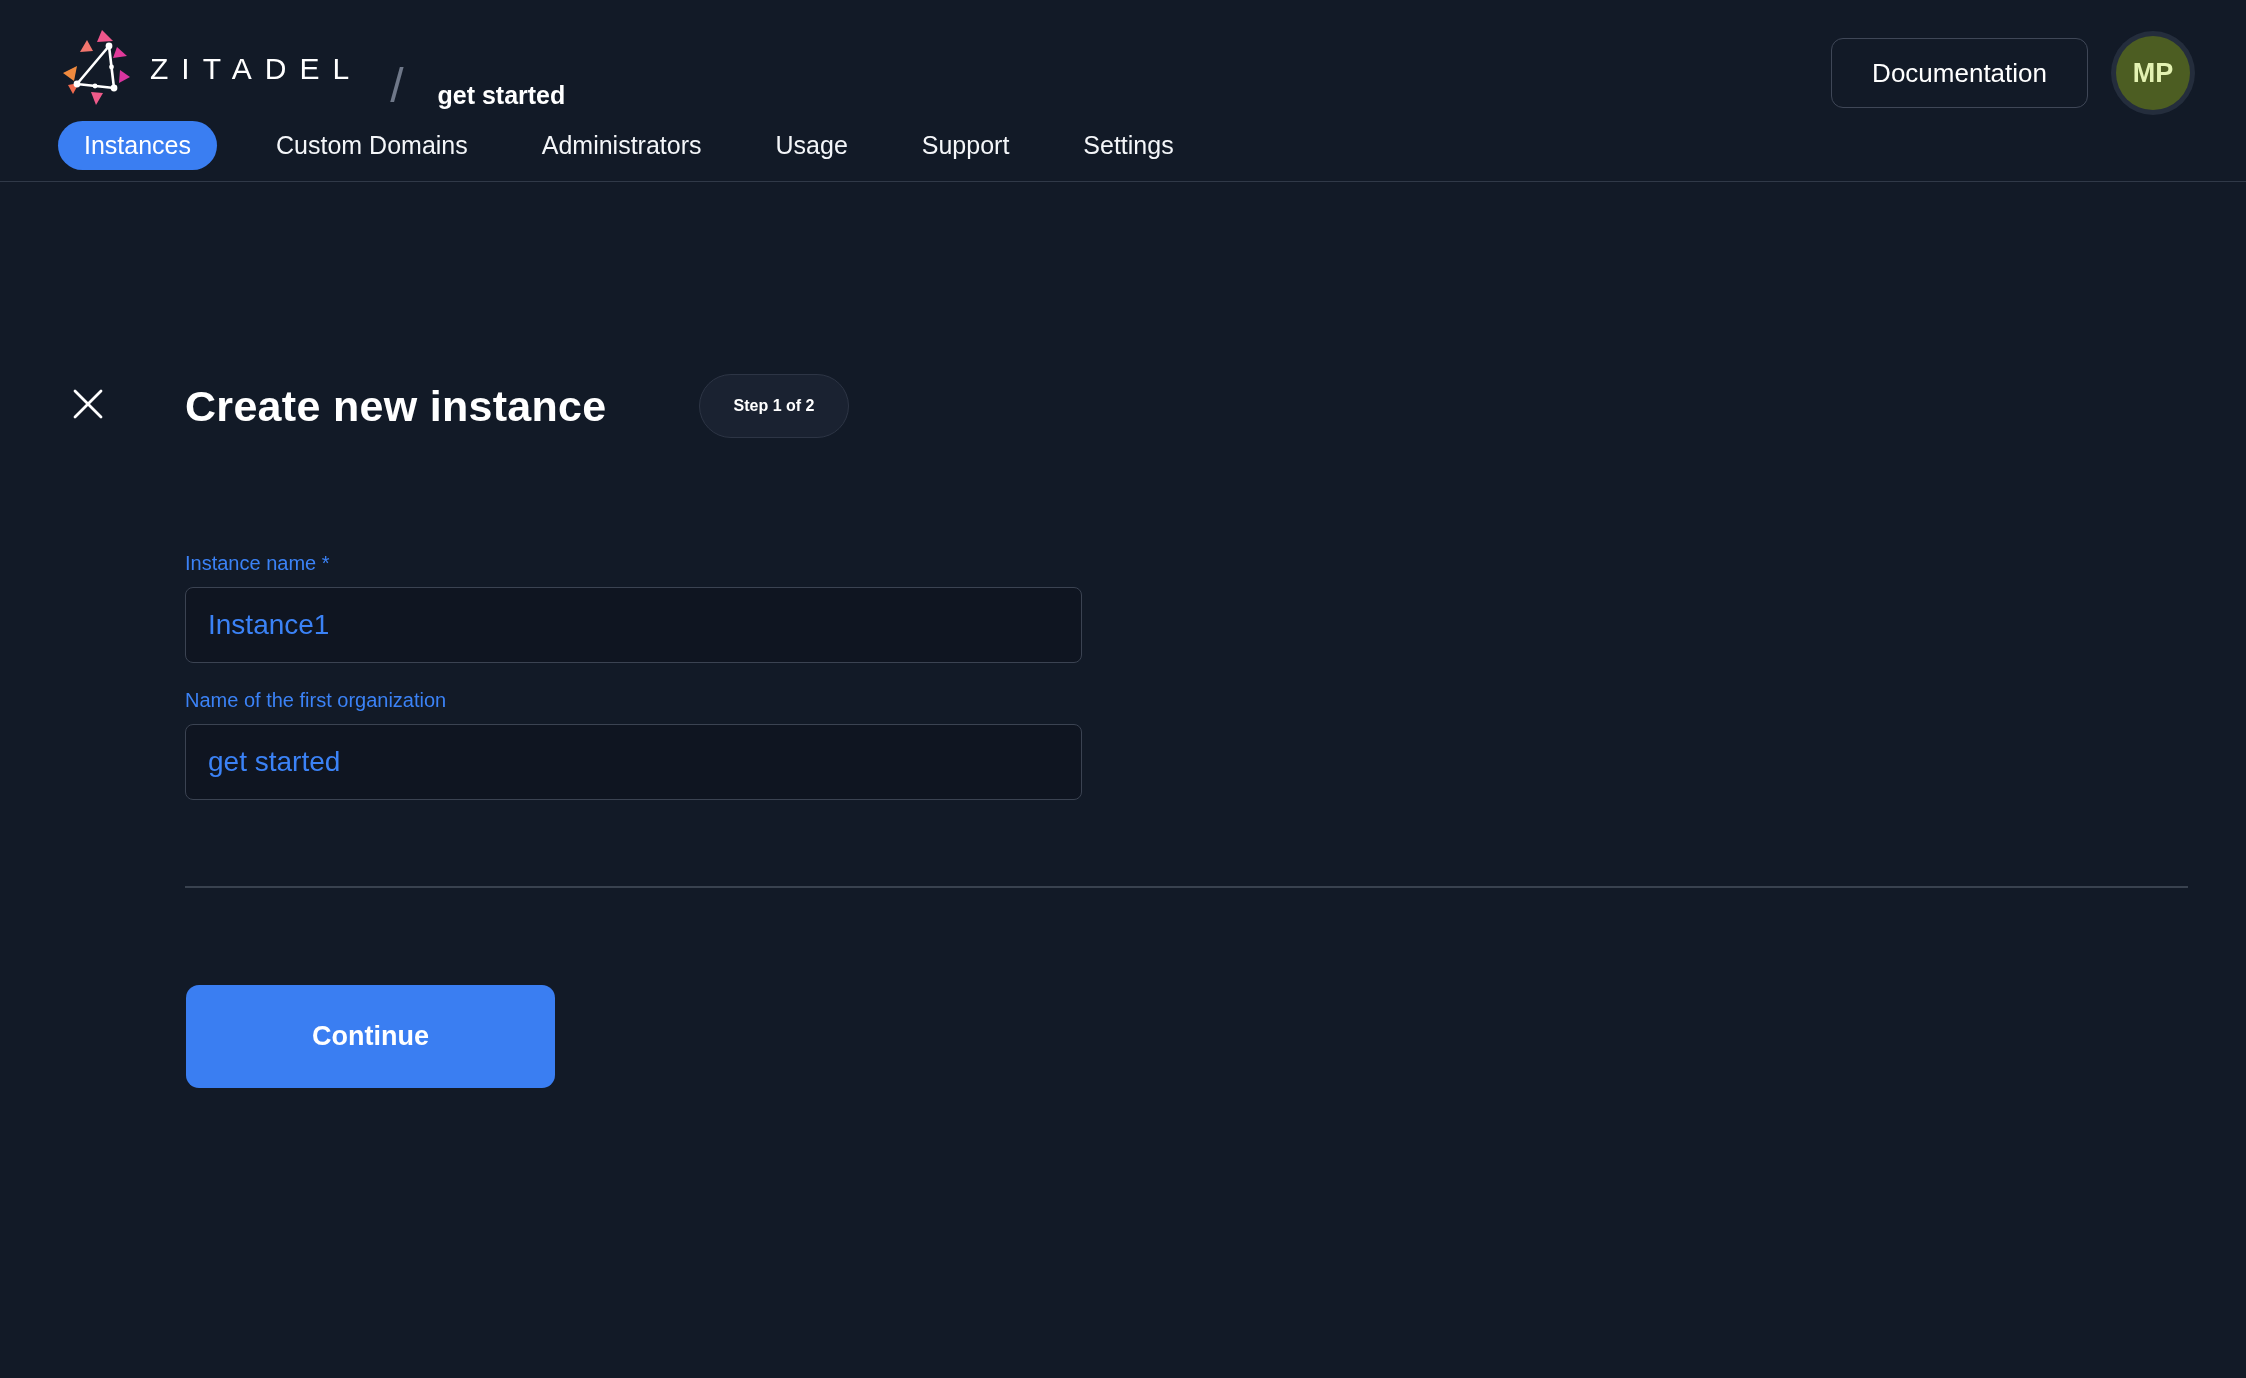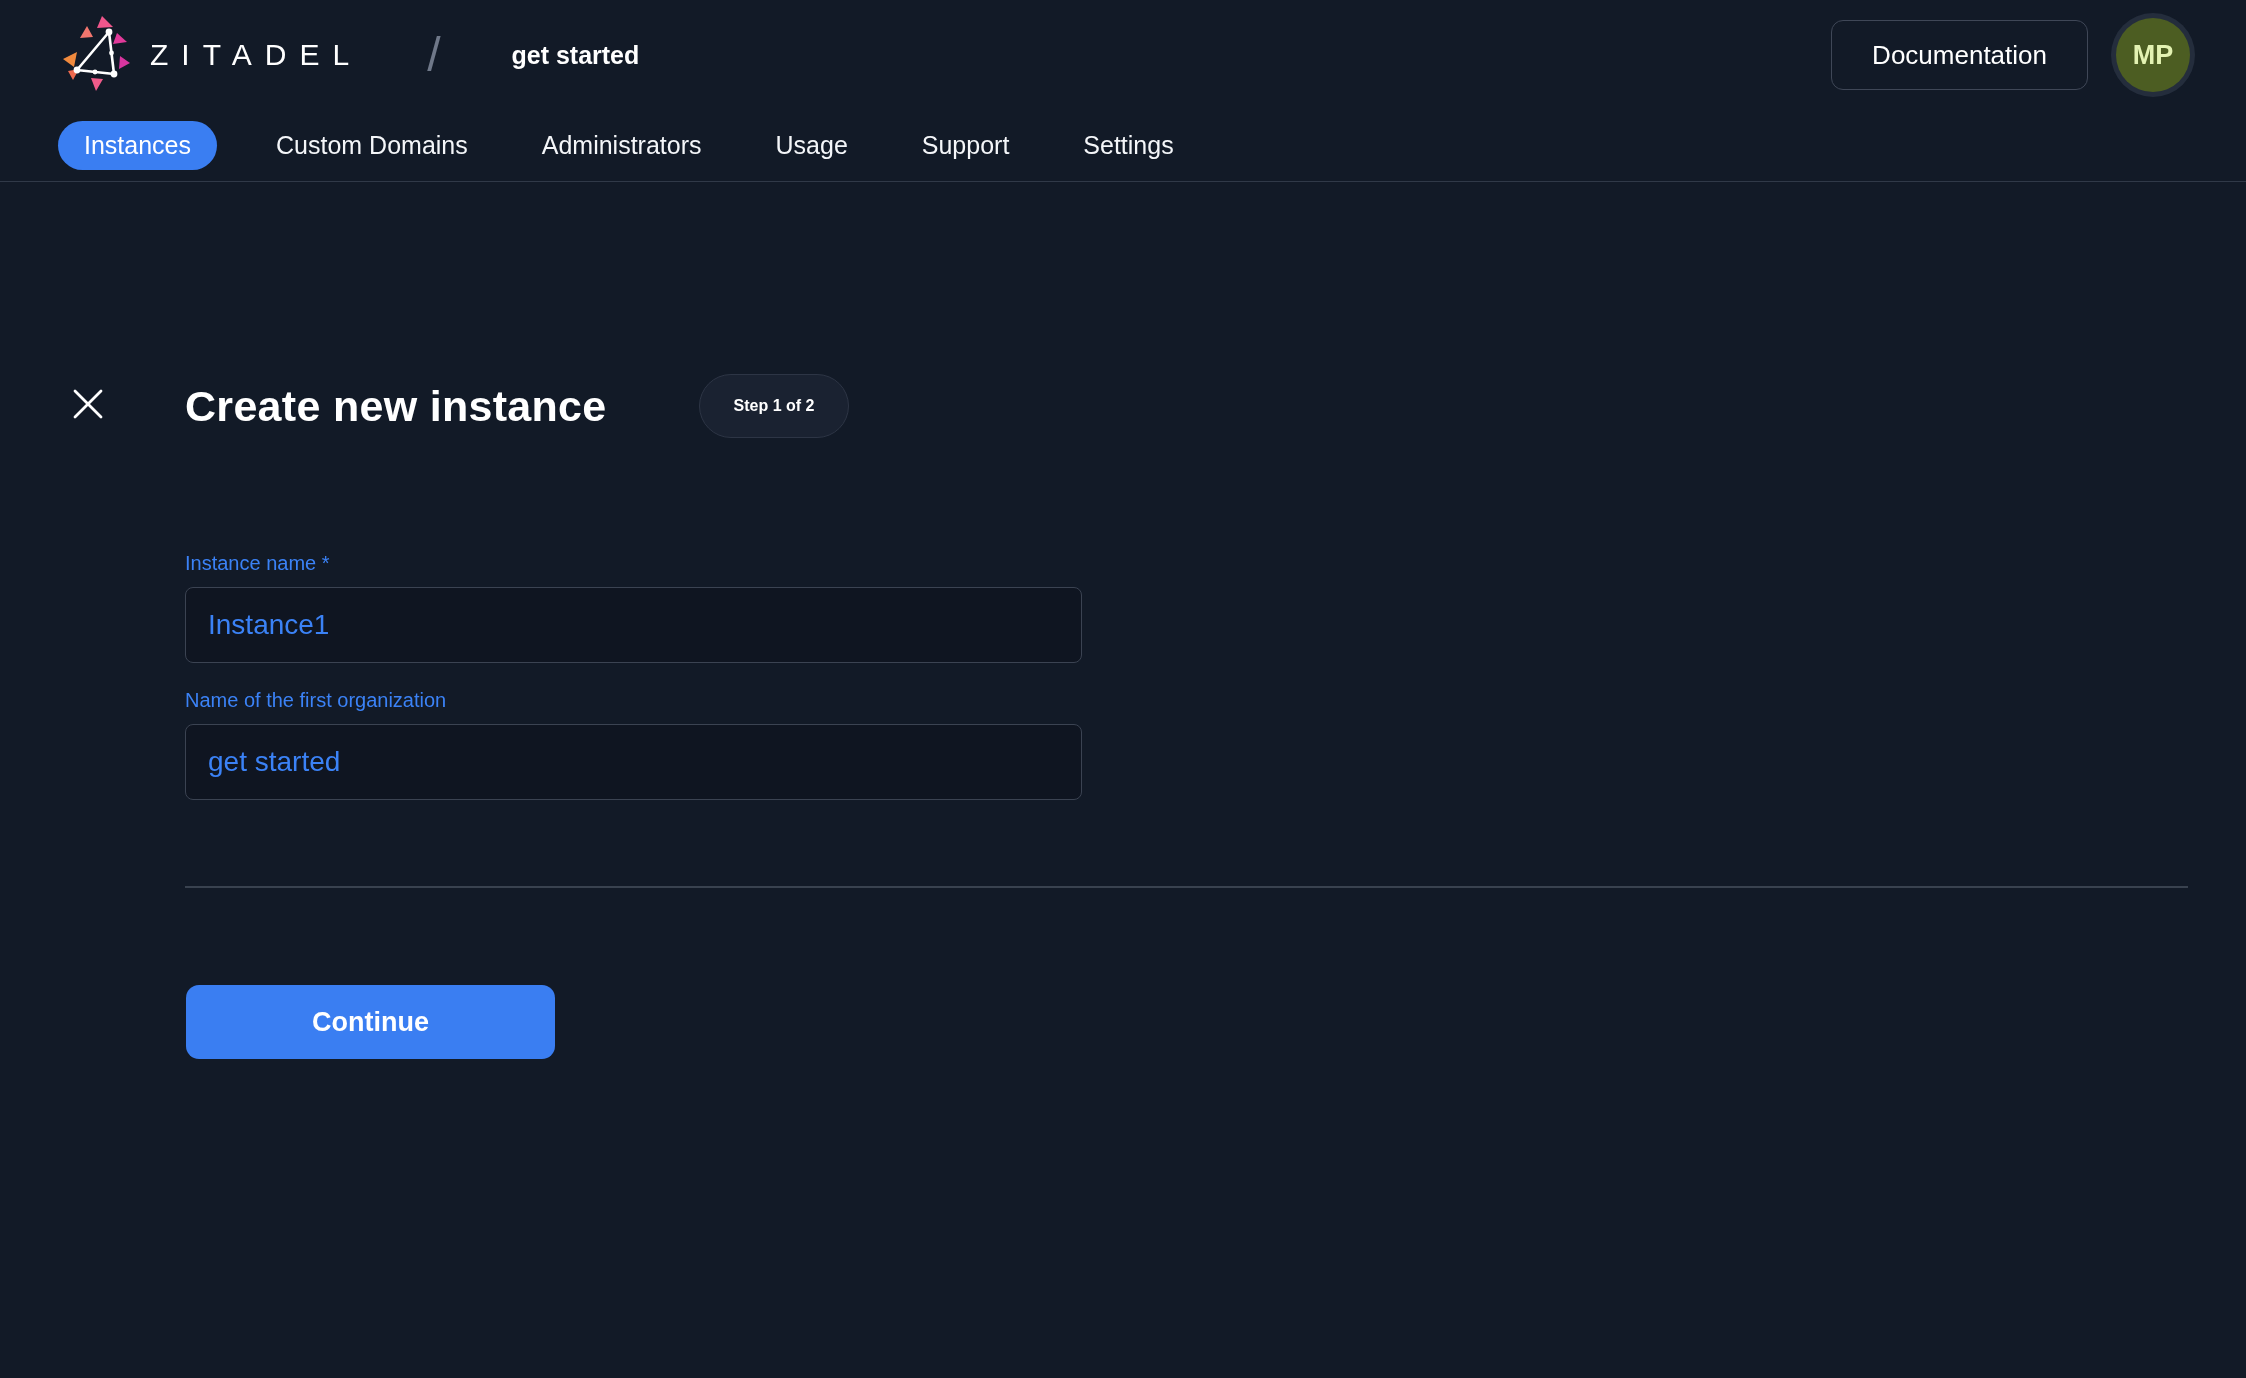--- a/index.html
+++ b/index.html
@@ -7,24 +7,23 @@
   body {
     background:#121a27;
     font-family:"Liberation Sans", sans-serif;
     color:#ffffff;
     position:relative;
     overflow:hidden;
   }
 
   
   .header-top {
-    display:flex; align-items:center;
+    display:flex; align-items:flex-end;
     height:110px;
     padding:0 50px 0 60px;
-    gap:37px;
   }
   .brand { display:flex; align-items:center; }
   .logo-svg { width:74px; height:82px; display:block; }
   .wordmark {
     font-size:30px; letter-spacing:13px;
     color:#ffffff; font-weight:400;
     margin-left:16px; white-space:nowrap;
   }
   .crumb-sep {
     font-size:48px; font-weight:100; color:#6f7889;
@@ -97,21 +96,21 @@
   }
   .field-org { margin-top:24px; }
 
   .divider {
     position:absolute; left:185px; top:886px;
     width:2003px; height:2px; background:#39424f;
   }
 
   .continue-btn {
     position:absolute; left:186px; top:985px;
-    width:369px; height:74px;
+    width:369px; height:103px;
     background:#3a7ef2; border:none; border-radius:13px;
     color:#ffffff; font-size:27px; font-weight:600;
     font-family:inherit; cursor:pointer;
   }
 </style>
 </head>
 <body style="background: rgb(18, 26, 39);">
 
 <div class="header-top">
   <div class="brand">

